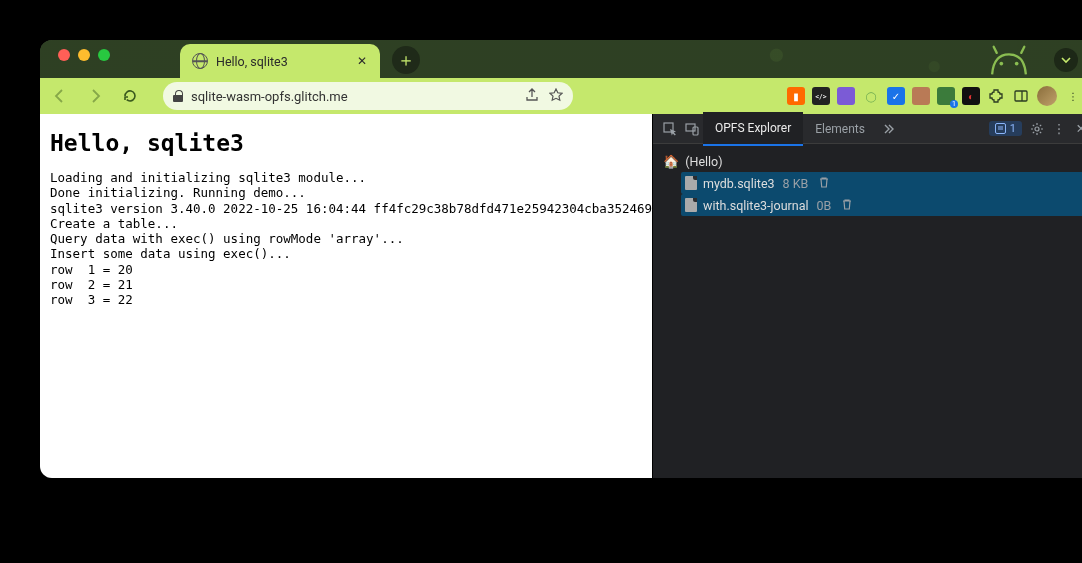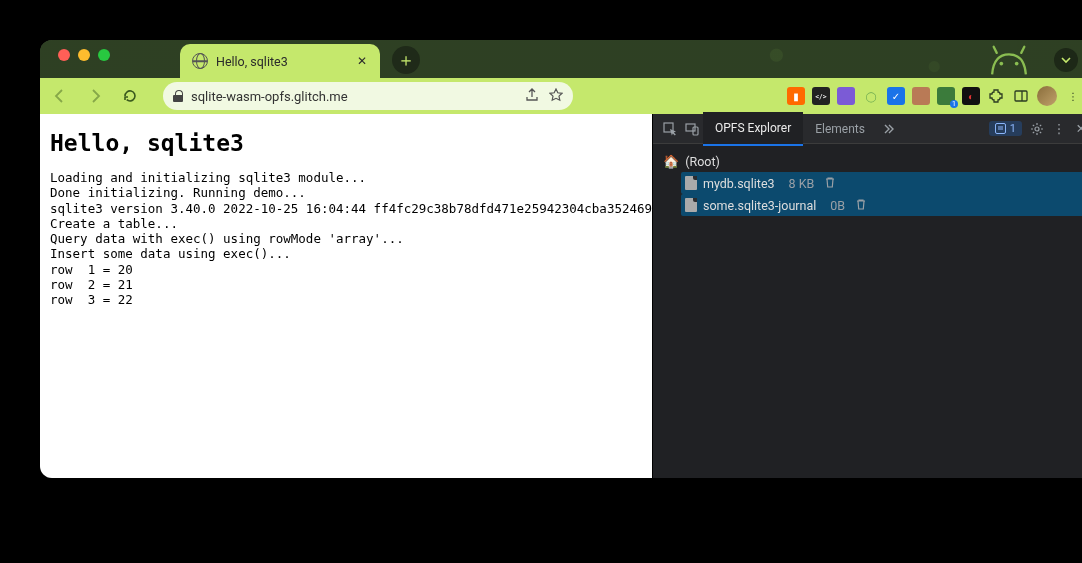--- a/index.html
+++ b/index.html
@@ -122,21 +122,21 @@
   .dt-tab.active{background:#202124;color:#eaeaea;border-bottom:2px solid #1a73e8;margin-bottom:-1px}
   .dt-spacer{flex:1}
   .dt-badge{display:flex;align-items:center;gap:4px;color:#8ab4f8;background:#263d5c;padding:1px 6px;border-radius:3px;font-size:11px;margin-right:4px}
   .tree{padding:6px 6px}
   .tree-row{display:flex;align-items:center;gap:6px;height:22px;padding:0 4px;border-radius:2px}
   .tree-row.child{margin-left:22px;background:#0c4a6e}
   .tree-row.child + .tree-row.child{margin-top:0}
   .home-ico{filter:grayscale(0);font-size:13px}
   .file-ico{width:12px;height:14px;background:#aaa;border-radius:1px;position:relative}
   .file-ico::after{content:"";position:absolute;top:0;right:0;width:4px;height:4px;background:#2b2c2f;border-bottom-left-radius:2px}
-  .size{color:#9aa0a6;margin-left:8px}
+  .size{color:#9aa0a6;margin-left:2px}
   .trash{color:#9aa0a6;margin-left:4px;cursor:pointer}
 
 </style>
 </head>
 <body>
 
 <div class="window">
 
   <div class="tab-strip">
     <div class="traffic">
@@ -282,34 +282,34 @@
               <path d="M7 1v2M7 11v2M1 7h2M11 7h2M2.8 2.8l1.4 1.4M9.8 9.8l1.4 1.4M11.2 2.8 9.8 4.2M4.2 9.8 2.8 11.2" stroke="currentColor" stroke-width="1.2"></path>
             </svg>
         </div>
         <div class="dt-ico">⋮</div>
         <div class="dt-ico">✕</div>
       </div>
 
       <div class="tree">
         <div class="tree-row">
           <span class="home-ico">🏠</span>
-          <span>(Root)</span>
+          <span>(Hello)</span>
         </div>
         <div id="files">
             <div class="tree-row child">
               <span class="file-ico"></span>
               <span>mydb.sqlite3</span>
               <span class="size">8 KB</span>
               <span class="trash"><svg width="12" height="12" viewBox="0 0 12 12">
                   <path d="M2 3h8M4 3V2h4v1M3 3l.7 8h4.6L9 3" fill="none" stroke="currentColor" stroke-width="1.2"></path>
                 </svg></span>
             </div>
             <div class="tree-row child">
               <span class="file-ico"></span>
-              <span>some.sqlite3-journal</span>
+              <span>with.sqlite3-journal</span>
               <span class="size">0B</span>
               <span class="trash"><svg width="12" height="12" viewBox="0 0 12 12">
                   <path d="M2 3h8M4 3V2h4v1M3 3l.7 8h4.6L9 3" fill="none" stroke="currentColor" stroke-width="1.2"></path>
                 </svg></span>
             </div>
           </div>
       </div>
     </div>
   </div>
 </div>

